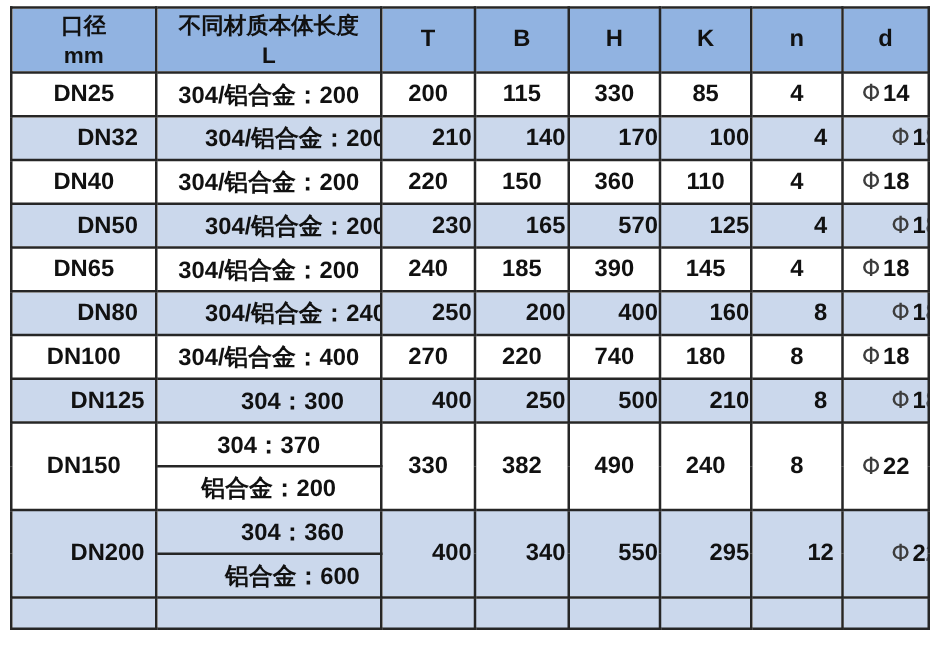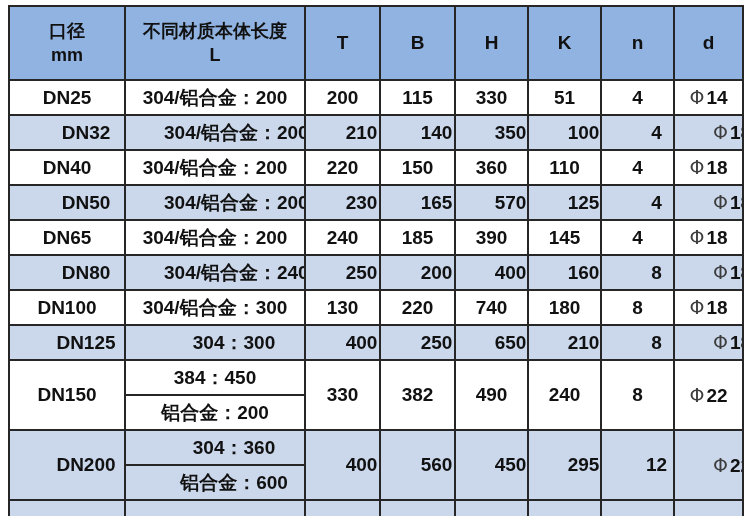--- a/index.html
+++ b/index.html
@@ -28,21 +28,21 @@
     border:2px solid var(--border);
     text-align:center;
     vertical-align:middle;
     color:var(--text);
     font-weight:700;
     font-size:19px;
     padding:0;
     overflow:hidden;
     white-space:nowrap;
   }
-  tr.hr{height:74px;}
+  tr.hr{height:52px;}
   tr.hr th{
     background:var(--header-bg);
     font-size:19px;
     line-height:1.35;
   }
   tr.hr th .hline{display:block;font-size:18px;}
   tr.r{height:35px;}
   tr.r td{background:var(--row-bg);}
   tr.alt td{background:var(--alt-bg);padding-left:38px;}
   td.subdiv{border-top-width:1px;}
@@ -88,30 +88,30 @@
         <th>d</th>
       </tr>
     </thead>
     <tbody>
       <tr class="r">
         <td>DN25</td>
         <td>304/铝合金：200</td>
         <td>200</td>
         <td>115</td>
         <td>330</td>
-        <td>51</td>
+        <td>85</td>
         <td>4</td>
         <td><span class="phi">Φ</span><span>14</span></td>
       </tr>
       <tr class="r alt">
         <td>DN32</td>
         <td>304/铝合金：200</td>
         <td>210</td>
         <td>140</td>
-        <td>350</td>
+        <td>170</td>
         <td>100</td>
         <td>4</td>
         <td><span class="phi">Φ</span><span>18</span></td>
       </tr>
       <tr class="r">
         <td>DN40</td>
         <td>304/铝合金：200</td>
         <td>220</td>
         <td>150</td>
         <td>360</td>
@@ -144,57 +144,57 @@
         <td>304/铝合金：240</td>
         <td>250</td>
         <td>200</td>
         <td>400</td>
         <td>160</td>
         <td>8</td>
         <td><span class="phi">Φ</span><span>18</span></td>
       </tr>
       <tr class="r">
         <td>DN100</td>
-        <td>304/铝合金：300</td>
-        <td>130</td>
+        <td>304/铝合金：400</td>
+        <td>270</td>
         <td>220</td>
         <td>740</td>
         <td>180</td>
         <td>8</td>
         <td><span class="phi">Φ</span><span>18</span></td>
       </tr>
       <tr class="r alt">
         <td>DN125</td>
         <td>304：300</td>
         <td>400</td>
         <td>250</td>
-        <td>650</td>
+        <td>500</td>
         <td>210</td>
         <td>8</td>
         <td><span class="phi">Φ</span><span>18</span></td>
       </tr>
       <tr class="r">
         <td rowspan="2">DN150</td>
-        <td>384：450</td>
+        <td>304：370</td>
         <td rowspan="2">330</td>
         <td rowspan="2">382</td>
         <td rowspan="2">490</td>
         <td rowspan="2">240</td>
         <td rowspan="2">8</td>
         <td rowspan="2"><span class="phi">Φ</span><span>22</span></td>
       </tr>
       <tr class="r">
         <td class="subdiv">铝合金：200</td>
       </tr>
       <tr class="r alt">
         <td rowspan="2">DN200</td>
         <td>304：360</td>
         <td rowspan="2">400</td>
-        <td rowspan="2">560</td>
-        <td rowspan="2">450</td>
+        <td rowspan="2">340</td>
+        <td rowspan="2">550</td>
         <td rowspan="2">295</td>
         <td rowspan="2">12</td>
         <td rowspan="2"><span class="phi">Φ</span><span>22</span></td>
       </tr>
       <tr class="r alt">
         <td class="subdiv">铝合金：600</td>
       </tr>
       <tr class="partial">
         <td></td>
         <td></td>

